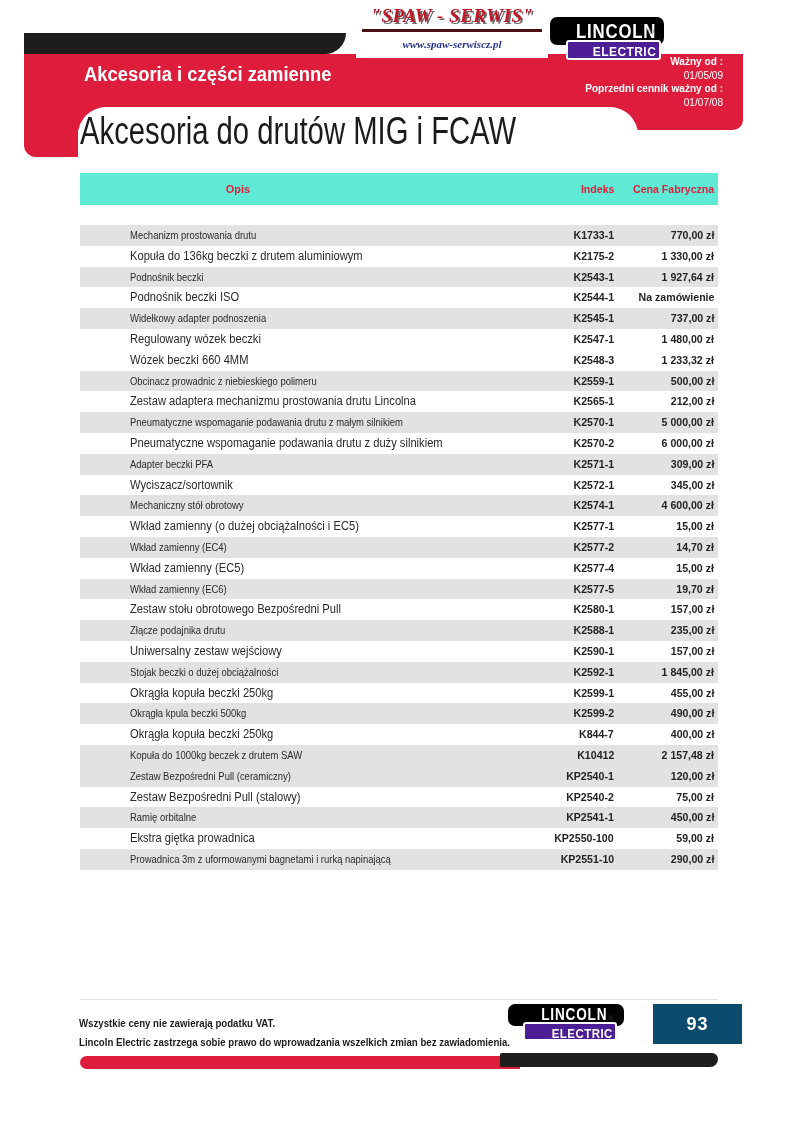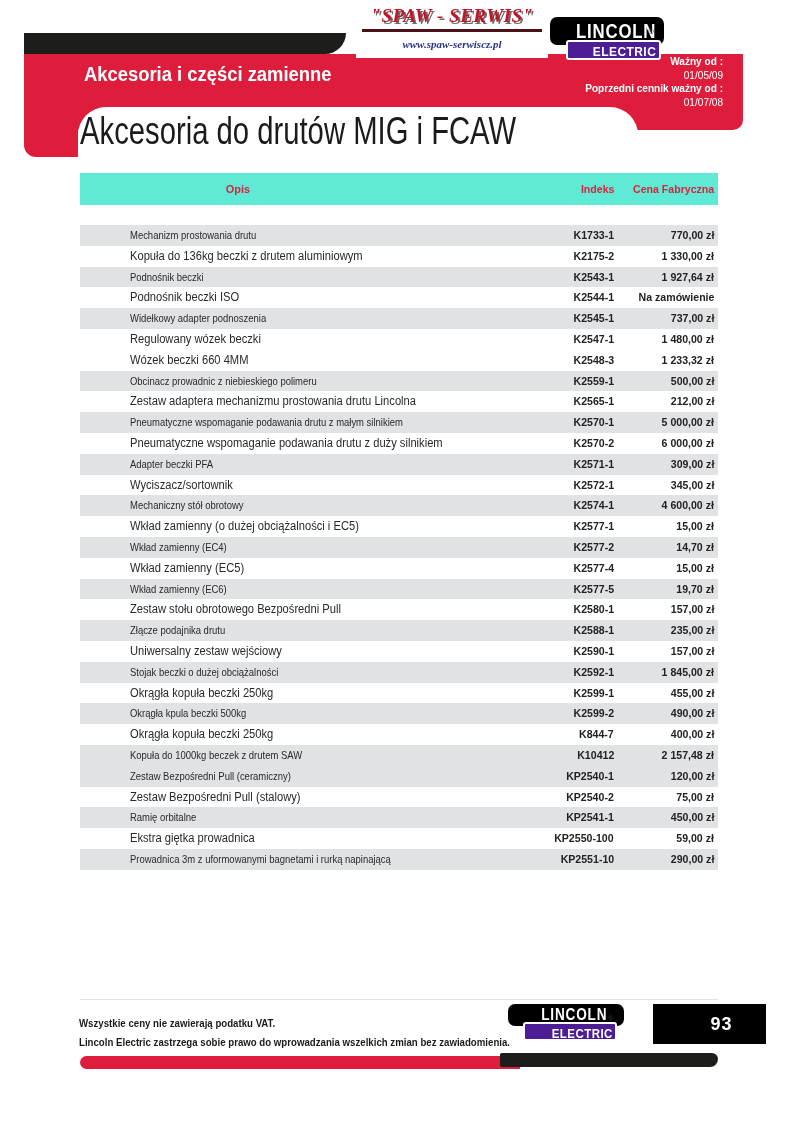--- a/index.html
+++ b/index.html
@@ -63,22 +63,22 @@
   .row.odd .desc{font-size:11px;transform:scaleX(.86);}
   .row.even .desc{transform:scaleX(.93);}
   .idx,.price{font-weight:bold;font-size:11.5px;color:#232124;transform:scaleX(.92);transform-origin:100% 50%;}
   .idx{right:104px;}
   .price{right:4px;}
   .content-divider{position:absolute;left:80px;top:999px;width:638px;height:1px;background:#e3e3e3;}
   
   .footer-notes{position:absolute;left:79px;top:1014px;font-size:10.5px;font-weight:bold;
     color:#1b1b1b;line-height:18.5px;}
   .footer-notes div{transform:scaleX(.92);transform-origin:0 50%;white-space:nowrap;}
-  .page-num-box{position:absolute;left:653px;top:1004px;width:89px;height:40px;background:#000000;
-    text-align:center;padding-left:24px;}
+  .page-num-box{position:absolute;left:653px;top:1004px;width:89px;height:40px;background:#0c4a6e;
+    text-align:center;}
   .page-num-box span{color:#ffffff;font-weight:bold;font-size:18px;line-height:40px;letter-spacing:1px;}
   .bar-red{position:absolute;left:80px;top:1056px;width:440px;height:13px;background:#dd1d3b;
     border-radius:7px 0 0 7px;}
   .bar-black{position:absolute;left:500px;top:1053px;width:218px;height:14px;background:#1d1d1b;
     border-radius:3px 10px 13px 3px;}
 </style>
 </head>
 <body>
 
 <div id="canvas">

